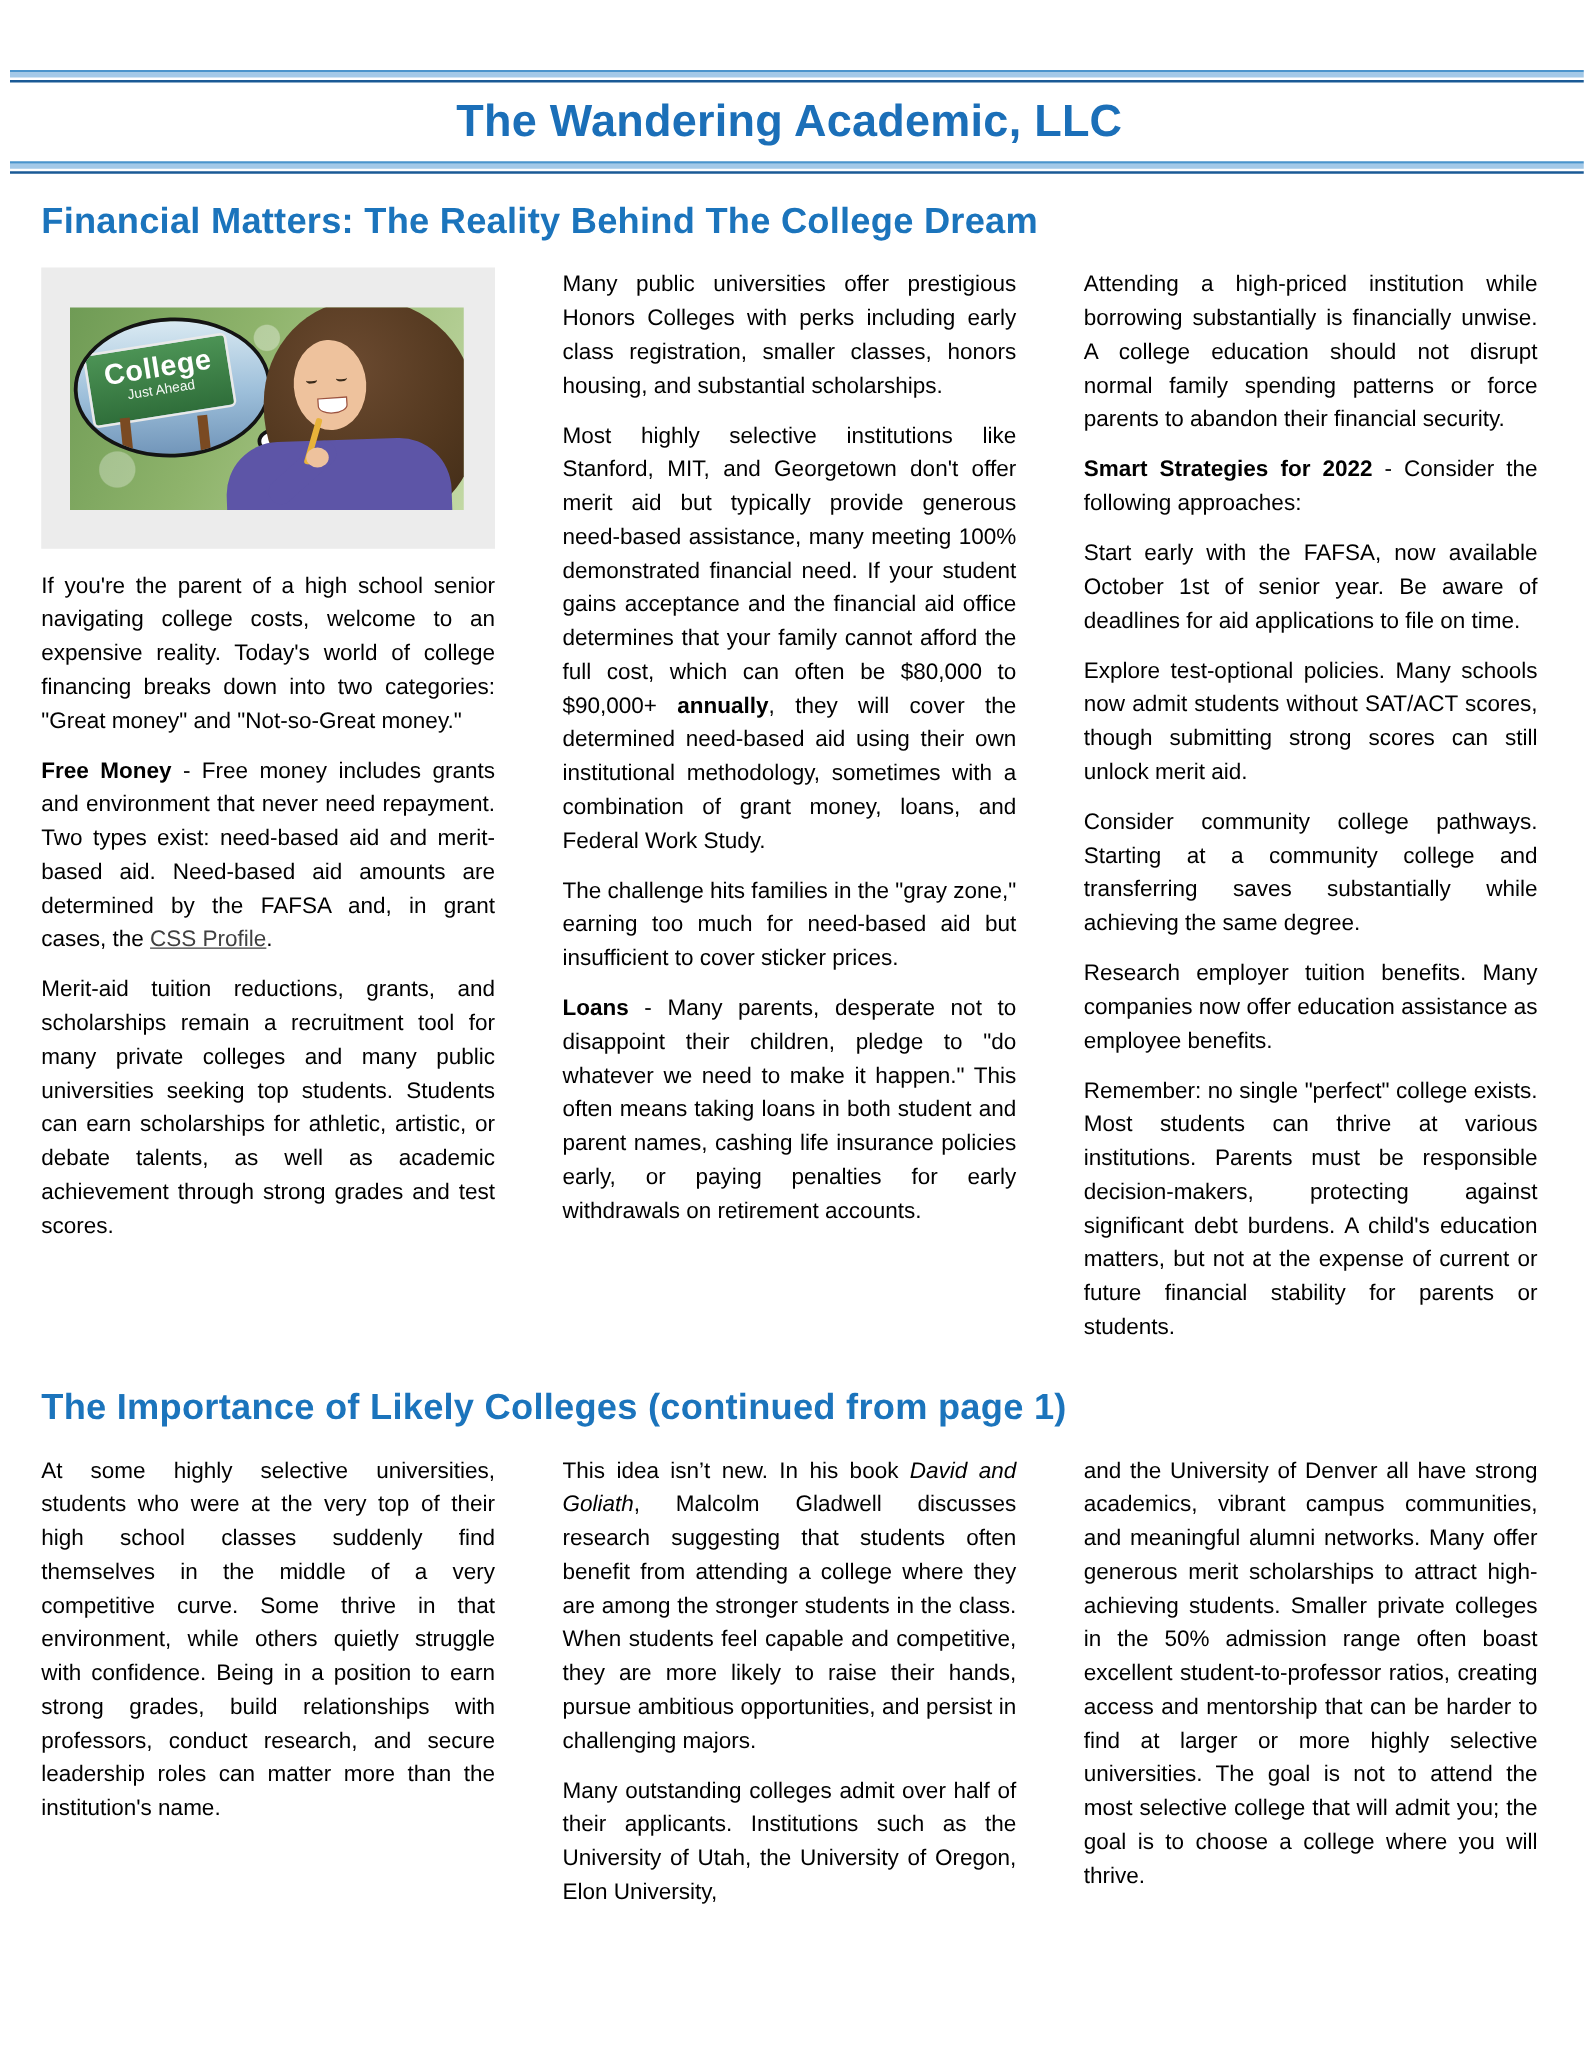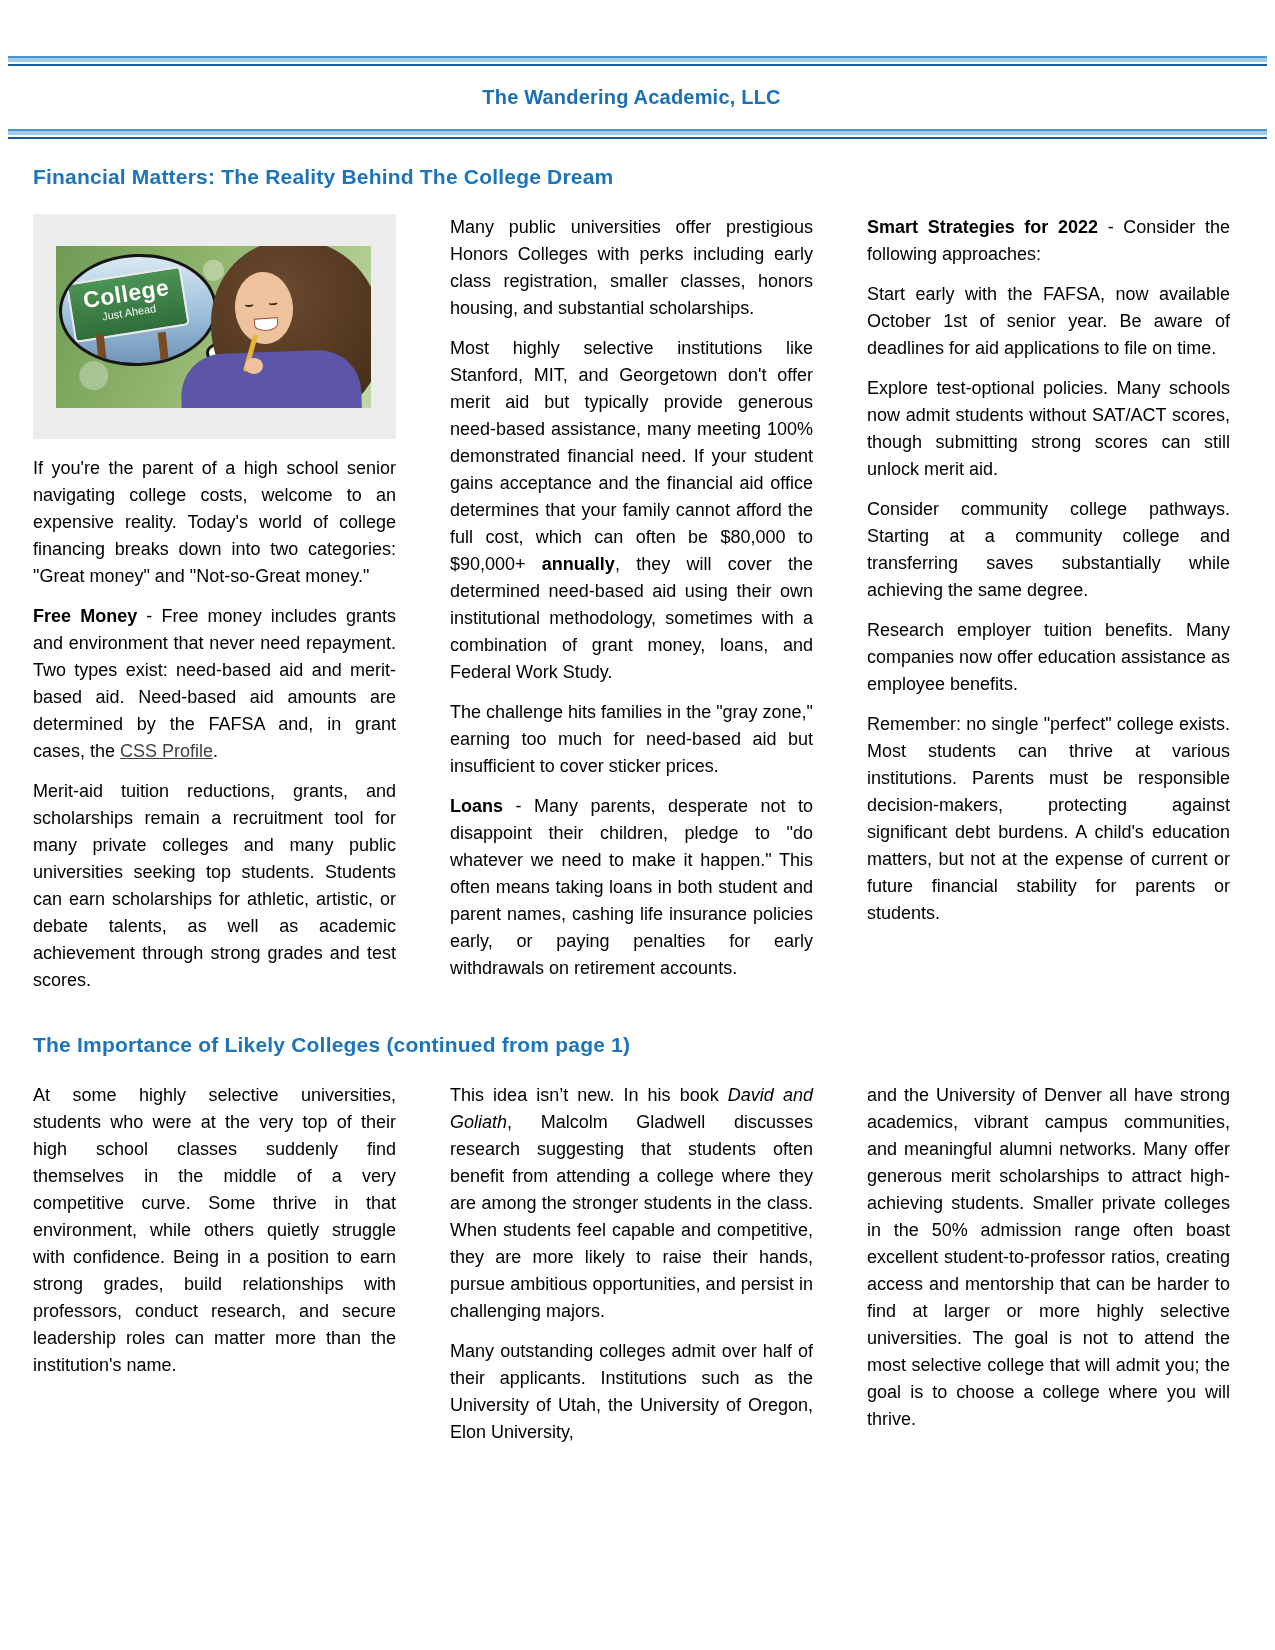--- a/index.html
+++ b/index.html
@@ -11,25 +11,25 @@
   .page{padding:56px 45px 0 33px;box-sizing:border-box;}
 
   
   .rule{margin-left:-25px;margin-right:-37px;}
   .rule .r1{height:2px;background:#4a94cc;}
   .rule .r2{height:4px;background:#a3c9e8;}
   .rule .r3{height:2px;background:#1a5a96;margin-top:2px;}
 
   .masthead{
     text-align:center;color:#1b6fb8;font-weight:bold;
-    font-size:20px;line-height:36px;margin:13px 0 14px 0;
+    font-size:36px;line-height:36px;margin:13px 0 14px 0;
     letter-spacing:.2px;
   }
   .headline{
-    color:#1b74bc;font-weight:bold;font-size:21px;line-height:34px;
+    color:#1b74bc;font-weight:bold;font-size:29px;line-height:34px;
     margin:21px 0 0 0;letter-spacing:.2px;
   }
   .cols{display:flex;gap:54px;margin-top:20px;align-items:flex-start;}
   .col{flex:1 1 0;min-width:0;}
   .para{
     font-size:18px;line-height:27px;text-align:justify;
     margin:0 0 13px 0;
   }
   .para .b{font-weight:bold;}
   .para .i{font-style:italic;}
@@ -153,20 +153,21 @@
         <p class="para"><span class="b">Free Money</span><span> - Free money includes grants and environment that never need repayment. Two types exist: need-based aid and merit-based aid. Need-based aid amounts are determined by the </span><span class="u">FAFSA</span><span> and, in grant cases, the </span><a href="#" class="link">CSS Profile</a><span>.</span></p>
         <p class="para"><span>Merit-aid tuition reductions, grants, and scholarships remain a recruitment tool for many private colleges and many public universities seeking top students. Students can earn scholarships for athletic, artistic, or debate talents, as well as academic achievement through strong grades and test scores.</span></p>
       </div>
     <div class="col">
         <p class="para"><span>Many public universities offer prestigious Honors Colleges with perks including early class registration, smaller classes, honors housing, and substantial scholarships.</span></p>
         <p class="para"><span>Most highly selective institutions like Stanford, MIT, and Georgetown don't offer merit aid but typically provide generous need-based assistance, many meeting 100% demonstrated financial need. If your student gains acceptance and the financial aid office determines that your family cannot afford the full cost, which can often be $80,000 to $90,000+ </span><span class="b">annually</span><span>, they will cover the determined need-based aid using their own institutional methodology, sometimes with a combination of grant money, loans, and Federal Work Study.</span></p>
         <p class="para"><span>The challenge hits families in the "gray zone," earning too much for need-based aid but insufficient to cover sticker prices.</span></p>
         <p class="para"><span class="b">Loans</span><span> - Many parents, desperate not to disappoint their children, pledge to "do whatever we need to make it happen." This often means taking loans in both student and parent names, cashing life insurance policies early, or paying penalties for early withdrawals on retirement accounts.</span></p>
       </div>
     <div class="col">
+        <p class="para"><span>Attending a high-priced institution while borrowing substantially is financially unwise. A college education should not disrupt normal family spending patterns or force parents to abandon their financial security.</span></p>
         <p class="para"><span class="b">Smart Strategies for 2022</span><span> - Consider the following approaches:</span></p>
         <p class="para"><span>Start early with the FAFSA, now available October 1st of senior year. Be aware of deadlines for aid applications to file on time.</span></p>
         <p class="para"><span>Explore test-optional policies. Many schools now admit students without SAT/ACT scores, though submitting strong scores can still unlock merit aid.</span></p>
         <p class="para"><span>Consider community college pathways. Starting at a community college and transferring saves substantially while achieving the same degree.</span></p>
         <p class="para"><span>Research employer tuition benefits. Many companies now offer education assistance as employee benefits.</span></p>
         <p class="para"><span>Remember: no single "perfect" college exists. Most students can thrive at various institutions. Parents must be responsible decision-makers, protecting against significant debt burdens. A child's education matters, but not at the expense of current or future financial stability for parents or students.</span></p>
       </div>
   </div>
 
   <h1 class="headline">The Importance of Likely Colleges (continued from page 1)</h1>

